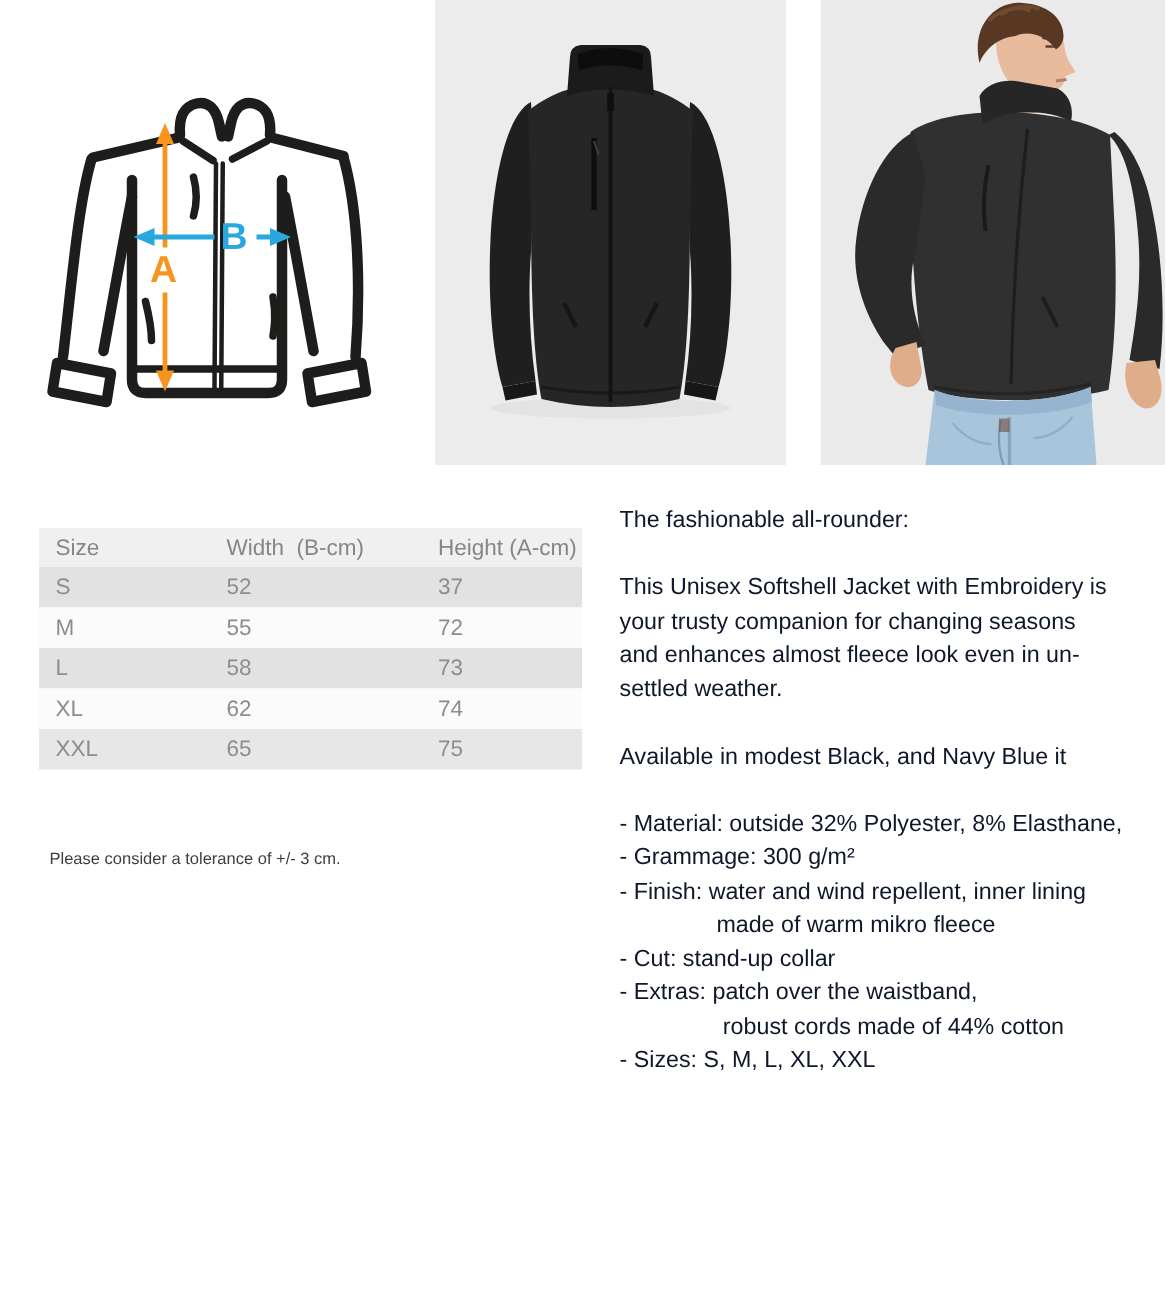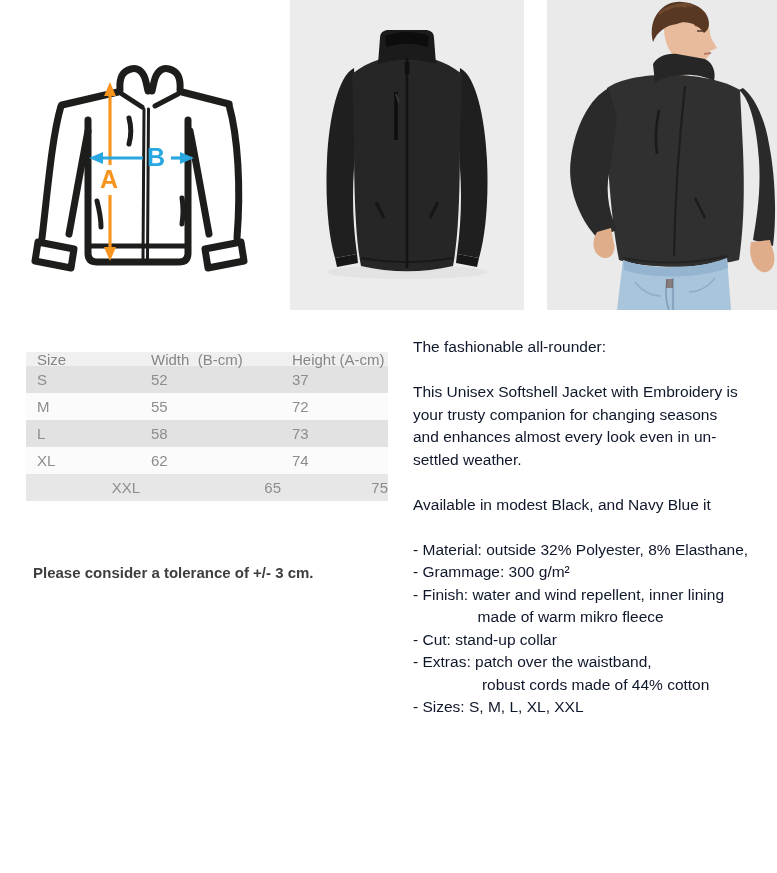--- a/index.html
+++ b/index.html
@@ -12,26 +12,26 @@
   .panel   { position:absolute; top:0; height:310px; }
   .panel.product { left:290px; width:234px; }
   .panel.model   { left:547px; width:230px; }
   .diagram svg, .panel svg { display:block; width:100%; height:100%; }
   .outline { fill:none; stroke:#1d1d1b; stroke-linecap:round; stroke-linejoin:round; }
   .arrow-label { font-weight:bold; font-size:25px; font-family:"Liberation Sans","DejaVu Sans",sans-serif; }
   
   .size-table { position:absolute; left:26px; top:352px; width:362px; font-size:15px; color:#8d8d8d; }
   .trow { display:grid; grid-template-columns:114px 141px 1fr; height:27px; align-items:center; }
   .trow > div { padding-left:11px; white-space:pre; overflow:hidden; }
-  .thead   { background:#f0f0f0; height:14px; color:#868686; }
+  .thead   { background:#f0f0f0; height:26px; color:#868686; }
   .row-s, .row-l { background:#e2e2e2; }
   .row-m, .row-xl { background:#fbfbfb; }
-  .row-xxl { background:#e7e7e7;text-align:right; }
+  .row-xxl { background:#e7e7e7; }
   
-  .tolerance { position:absolute; left:33px; top:562px; font-size:15px; line-height:22.5px; color:#3e3e3e;font-weight:bold; }
+  .tolerance { position:absolute; left:33px; top:562px; font-size:11px; line-height:22.5px; color:#3e3e3e; }
   .description { position:absolute; left:413px; top:336px; width:364px; font-size:15.5px; color:#0f172a; }
   .dline { height:22.5px; line-height:22.5px; white-space:pre; }
 </style>
 </head>
 <body>
 
 <div class="page">
 
   <div class="diagram">
     <svg viewBox="0 0 250 245">
@@ -188,21 +188,21 @@
     </div>
   </div>
 
   <div class="tolerance">Please consider a tolerance of +/- 3 cm.</div>
 
   <div class="description">
     <div class="dline">The fashionable all-rounder:</div>
     <div class="dline"></div>
     <div class="dline">This Unisex Softshell Jacket with Embroidery is</div>
     <div class="dline">your trusty companion for changing seasons</div>
-    <div class="dline">and enhances almost every look even in un-</div>
+    <div class="dline">and enhances almost fleece look even in un-</div>
     <div class="dline">settled weather.</div>
     <div class="dline"></div>
     <div class="dline">Available in modest Black, and Navy Blue it</div>
     <div class="dline"></div>
     <div class="dline">- Material: outside 32% Polyester, 8% Elasthane,</div>
     <div class="dline">- Grammage: 300 g/m²</div>
     <div class="dline">- Finish: water and wind repellent, inner lining</div>
     <div class="dline">               made of warm mikro fleece</div>
     <div class="dline">- Cut: stand-up collar</div>
     <div class="dline">- Extras: patch over the waistband,</div>

